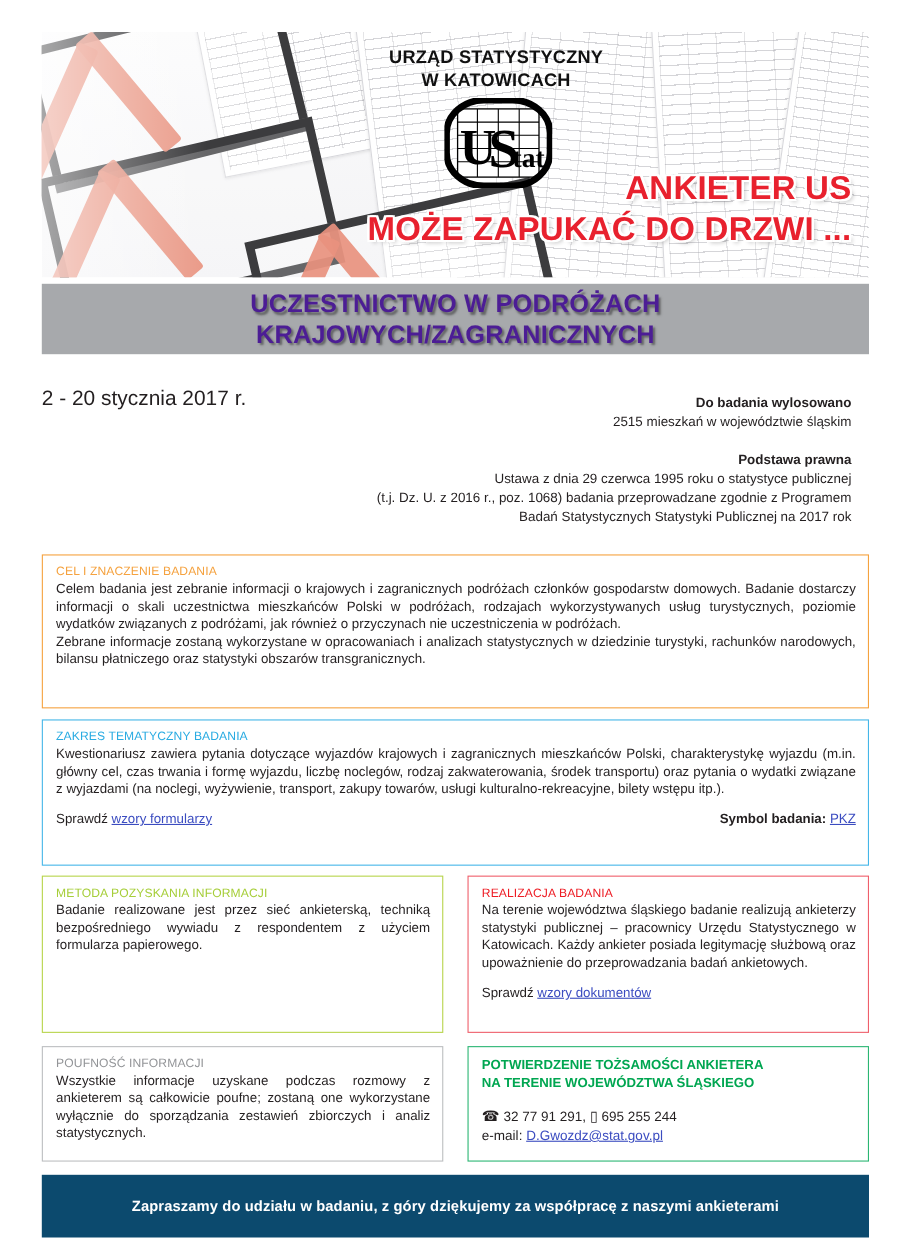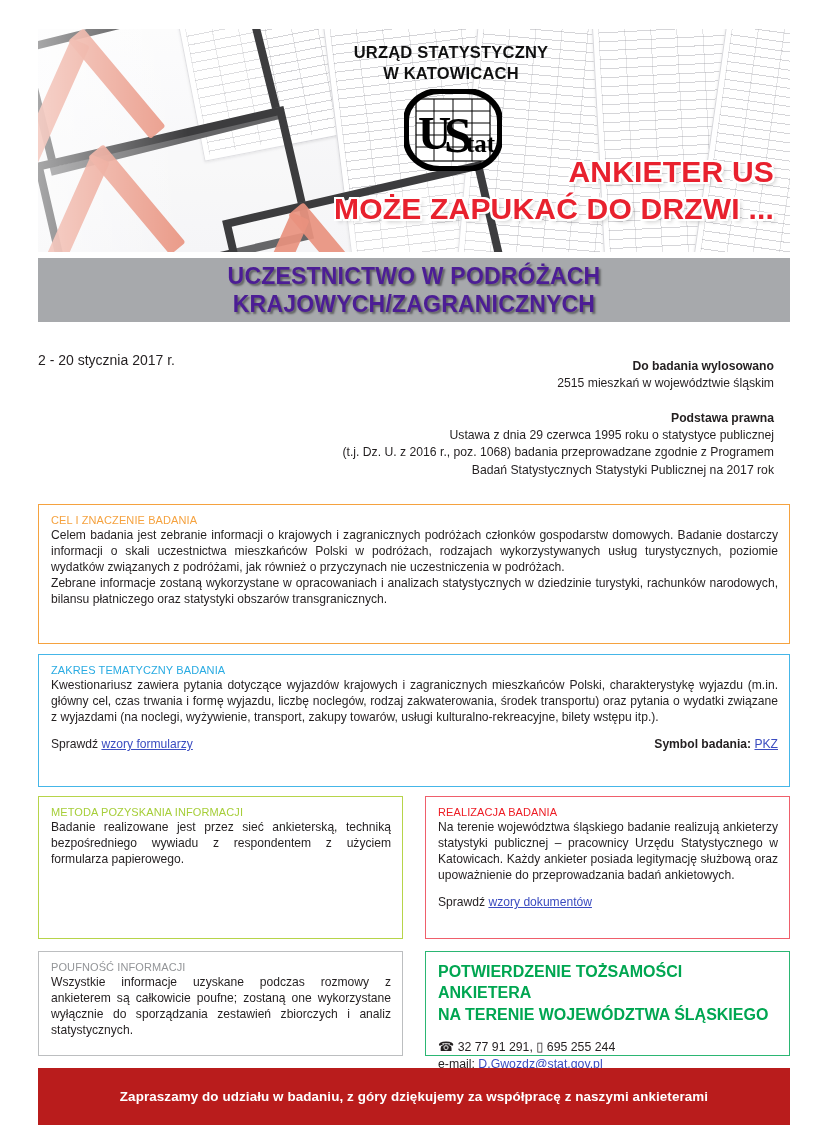--- a/index.html
+++ b/index.html
@@ -176,21 +176,21 @@
     position: absolute;
     left: 38px;
     top: 352px;
     width: 752px;
     height: 120px;
   }
   .studydate {
     position: absolute;
     left: 0;
     top: 0;
-    font-size: 14px;
+    font-size: 19px;
     color: #231f20;
   }
   .rightinfo {
     position: absolute;
     right: 16px;
     top: 6px;
     text-align: right;
     font-size: 12.2px;
     line-height: 1.42;
     color: #231f20;
@@ -250,33 +250,33 @@
 
   .contact {
     font-size: 12.3px;
     line-height: 1.38;
     margin-top: 13px;
     color: #231f20;
   }
   .contact .ph { font-size: 13px; }
   .phead {
     font-weight: bold;
-    font-size: 16px;
+    font-size: 12px;
     line-height: 1.33;
     color: #00a651;
   }
 
   
   .footer {
     position: absolute;
     left: 38px;
     top: 1068px;
     width: 752px;
     height: 57px;
-    background: #b91c1c;
+    background: #0c4a6e;
     display: flex;
     flex-direction: column;
     align-items: center;
     justify-content: center;
     gap: 3px;
   }
   .footer .l1 {
     color: #ffffff;
     font-size: 13.4px;
     font-weight: bold;

